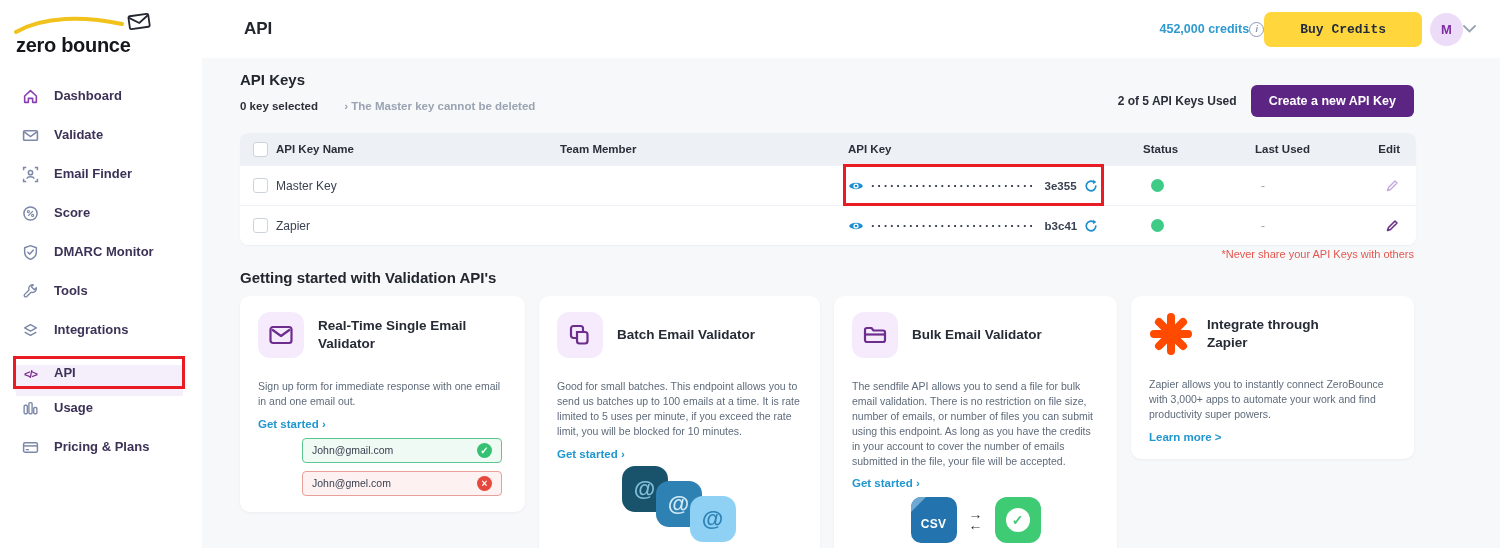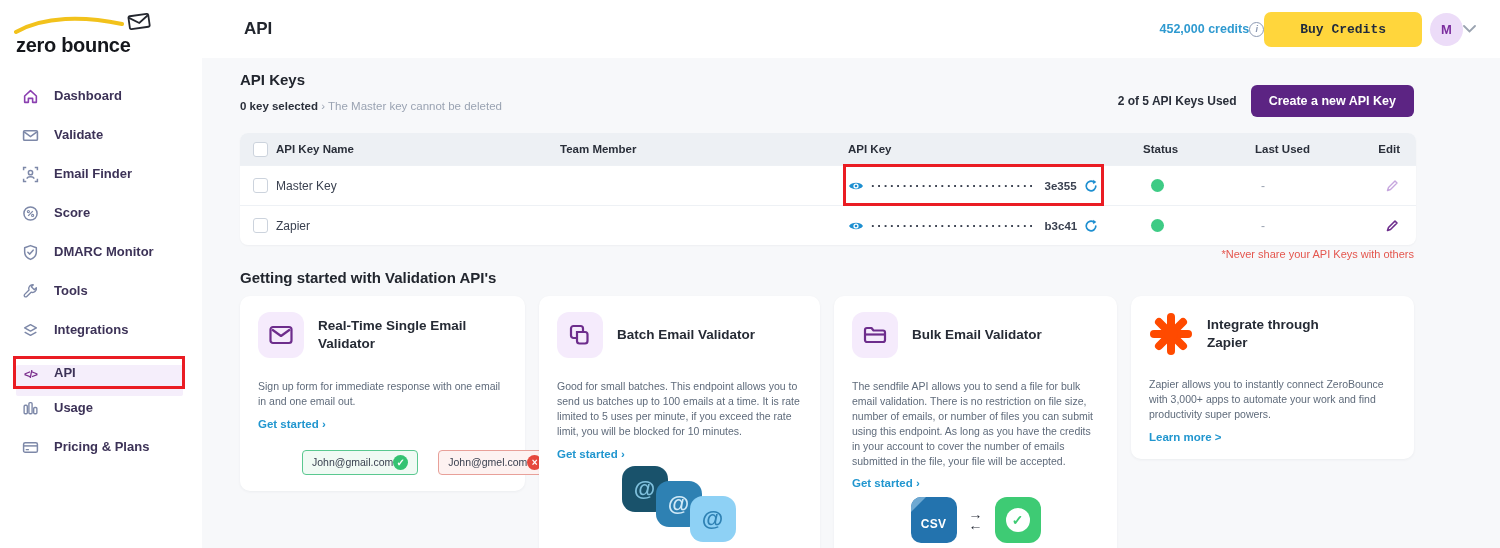--- a/index.html
+++ b/index.html
@@ -34,21 +34,21 @@
   .credits { font-size:12.5px; font-weight:700; color:#2f9ad0; }
   .info-ic { width:15px; height:15px; border:1.5px solid #8d9ab3; border-radius:50%; color:#8d9ab3; font-size:9px; font-weight:700; display:flex; align-items:center; justify-content:center; font-style:italic; cursor:pointer; }
   .buy-btn { margin-left:0; background:#ffd63c; color:#1f2a3d; border:none; border-radius:7px; font-size:13px; font-weight:800; padding:10px 36px; cursor:pointer; font-family:Liberation Mono, monospace; }
   .avatar { margin-left:8px; width:33px; height:33px; border-radius:50%; background:#ecdcf8; color:#7b2d9e; font-size:13px; font-weight:800; display:flex; align-items:center; justify-content:center; cursor:pointer; }
   .chev { cursor:pointer; display:flex; }
   
   .content { position:absolute; left:202px; top:58px; width:1298px; height:490px; background:#f7f8fa; overflow:hidden; }
   .keys-title { position:absolute; left:38px; top:13px; font-size:15px; font-weight:800; color:#22262e; }
   .keys-sub { position:absolute; left:38px; top:42px; font-size:11.5px; }
   .keys-sub .sel { color:#2a2f3a; font-weight:700; }
-  .keys-sub .note { color:#9aa3b2; font-weight:400; }
+  .keys-sub .note { color:#9aa3b2; font-weight:700;margin-left:23px; }
   .keys-actions { position:absolute; top:27px; right:86px; display:flex; align-items:center; gap:14px; }
   .usage-text { font-size:12px; font-weight:700; color:#2a2f3a; }
   .create-btn { background:#5c2483; color:#ffffff; border:none; border-radius:6px; font-size:12.5px; font-weight:700; padding:9px 18px; cursor:pointer; font-family:inherit; }
   
   .keys-table { position:absolute; left:38px; top:75px; width:1176px; background:#ffffff; border-radius:8px; overflow:hidden; box-shadow:0 1px 2px rgba(20,30,60,0.04); }
   .t-row { display:grid; grid-template-columns:36px 284px 288px 295px 112px 113px 1fr; align-items:center; }
   .t-head { background:#edf0f4; height:32px; font-size:11.5px; font-weight:700; color:#2a2f3a; }
   .t-body-row { height:40px; border-top:1px solid #eef1f5; font-size:12px; color:#3a4150; }
   .t-head.t-row { border-top:none; }
   .cb { width:15px; height:15px; border:1.5px solid #ccd3dd; border-radius:3px; background:#fff; margin-left:13px; cursor:pointer; }
@@ -65,21 +65,21 @@
   .cards { position:absolute; left:38px; top:238px; width:1176px; display:flex; gap:14px; align-items:flex-start; }
   .card { background:#ffffff; border-radius:10px; box-shadow:0 1px 3px rgba(20,30,60,0.05); padding:16px 18px 14px 18px; }
   .card-1 { width:285px; } .card-2 { width:281px; } .card-3 { width:283px; } .card-4 { width:283px; }
   .card-head { display:flex; align-items:center; gap:14px; }
   .icon-tile { width:46px; height:46px; border-radius:12px; background:#f5ebfc; display:flex; align-items:center; justify-content:center; flex:0 0 46px; }
   .card-title { font-size:13.5px; font-weight:800; color:#262b35; line-height:1.3; }
   .card-4 .card-title { max-width:150px; }
   .card-desc { margin-top:21px; font-size:10.5px; line-height:1.42; color:#5f6b7b; }
   .card-link { margin-top:9px; font-size:11.5px; font-weight:700; color:#2196cf; cursor:pointer; display:inline-block; }
   
-  .email-samples { margin:18px 0 2px 44px; width:200px; display:flex; flex-direction:row; gap:20px; }
+  .email-samples { margin:6px 0 2px 44px; width:200px; display:flex; flex-direction:column; gap:8px; }
   .email-sample { height:25px; border-radius:4px; display:flex; align-items:center; padding:0 9px; font-size:10.5px; color:#3a4150; justify-content:space-between; }
   .email-valid { background:#f0faf4; border:1px solid #5ac890; }
   .email-invalid { background:#fdf2f1; border:1px solid #e8a099; }
   .res-ic { width:15px; height:15px; border-radius:50%; color:#fff; font-size:10px; font-weight:800; display:flex; align-items:center; justify-content:center; }
   .res-ok { background:#34c272; }
   .res-bad { background:#e6483d; }
   
   .at-graphic { position:relative; height:78px; margin:4px auto 0 auto; width:172px; }
   .at-tile { position:absolute; width:46px; height:46px; border-radius:13px; display:flex; align-items:center; justify-content:center; font-size:22px; font-weight:800; }
   .at-1 { left:28px; top:0; background:#19526b; color:#7fc0dd; z-index:1; }

